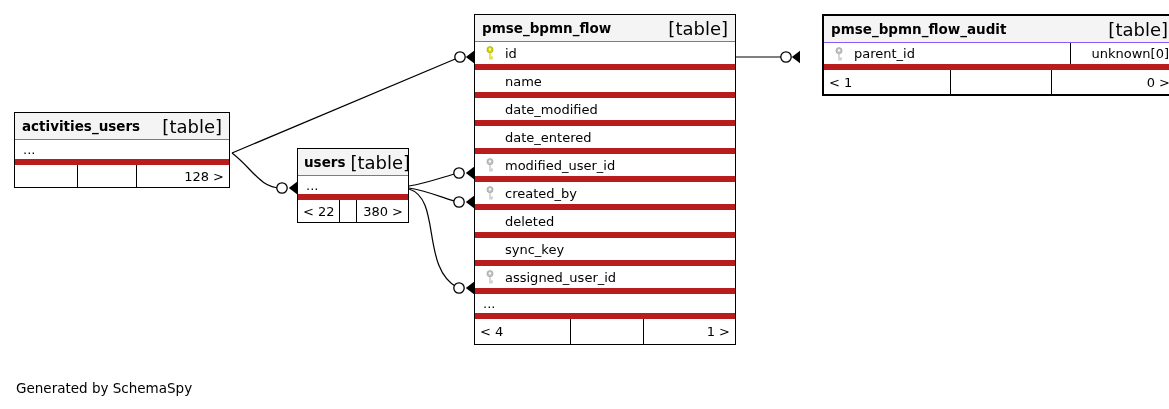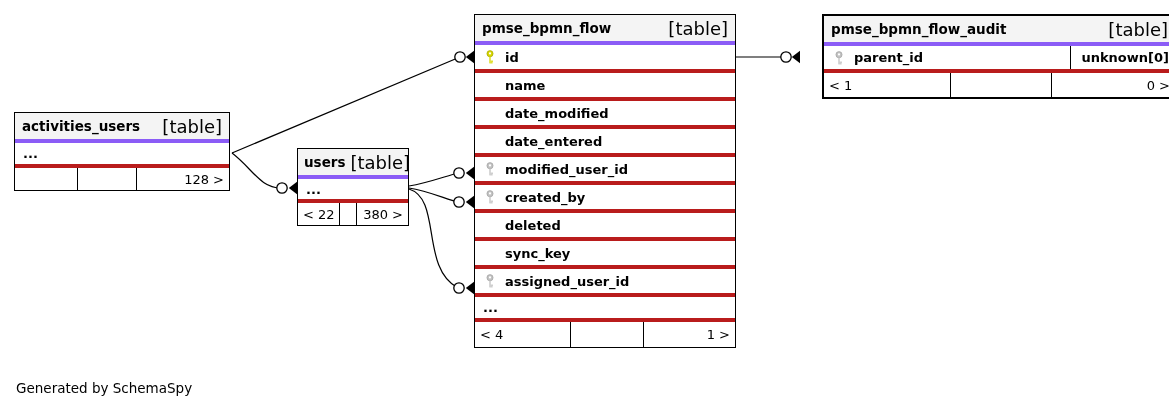--- a/index.html
+++ b/index.html
@@ -8,31 +8,30 @@
     font-family:"DejaVu Sans","Liberation Sans",sans-serif;
     overflow:hidden;
   }
   #edge-layer{position:absolute;left:0;top:0;width:1169px;height:409px;z-index:1;pointer-events:none;}
   .db-table{
     position:absolute;background:#ffffff;border:1px solid #000;z-index:2;
     font-size:13px;color:#000;box-sizing:border-box;
   }
   .db-table.focus{border-width:2px;}
   .tbl-header{
-    background:#f4f4f4;border-bottom:4px solid #8b5cf6;
+    background:#f4f4f4;border-bottom:1px solid #8b5cf6;
     display:flex;justify-content:space-between;align-items:center;
     padding:0 7px;height:26px;
   }
   .tbl-title{font-weight:bold;font-size:13.5px;white-space:nowrap;}
   .tbl-tag{font-weight:normal;font-size:18px;margin-left:10px;white-space:nowrap;}
   .tbl-row{
-    position:relative;height:28px;border-bottom:4px solid #b91c1c;
+    position:relative;height:28px;border-bottom:6px solid #b91c1c;
     display:flex;align-items:center;padding-left:30px;box-sizing:border-box;
     white-space:nowrap;
-    font-weight:bold;
   }
   .tbl-row.short{height:27px;}
   .tbl-row.ellipsis{padding-left:8px;height:25px;}
   .tbl-row:last-of-type{border-bottom:1px solid #000;}
   .key-icon{position:absolute;left:9px;top:50%;transform:translateY(-50%);width:12px;height:14px;}
   .key-primary{color:#d8d800;}
   .key-foreign{color:#c2c2c2;}
   .row-note{
     position:absolute;right:0;top:0;bottom:0;display:flex;align-items:center;
     justify-content:flex-end;border-left:1px solid #000;padding:0 6px;box-sizing:border-box;

